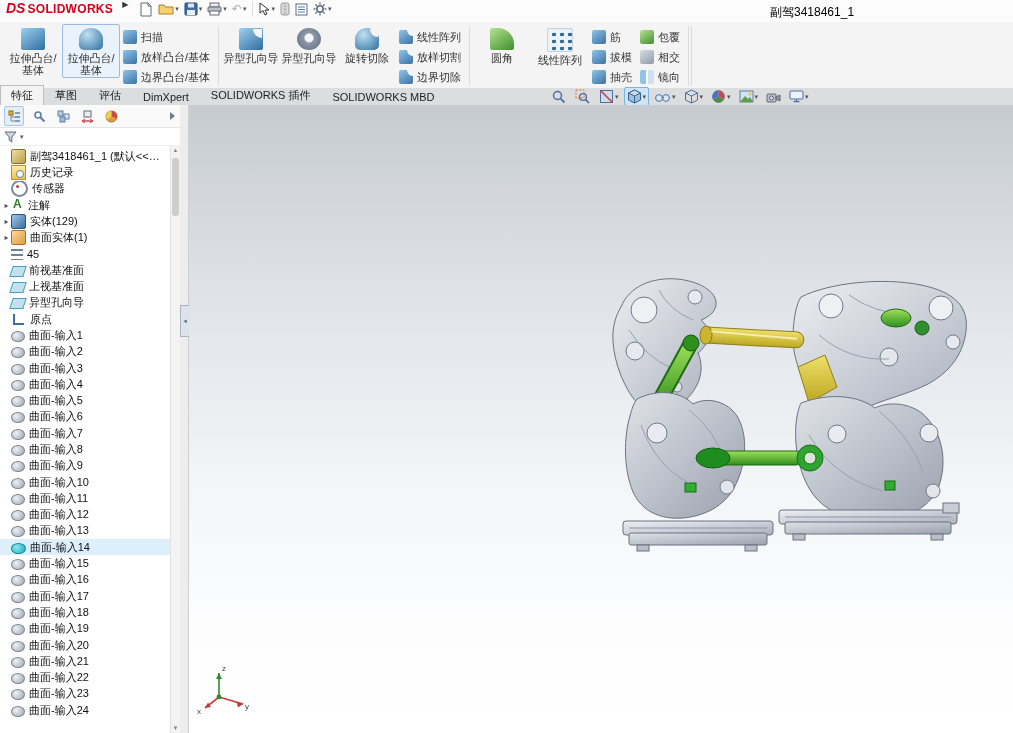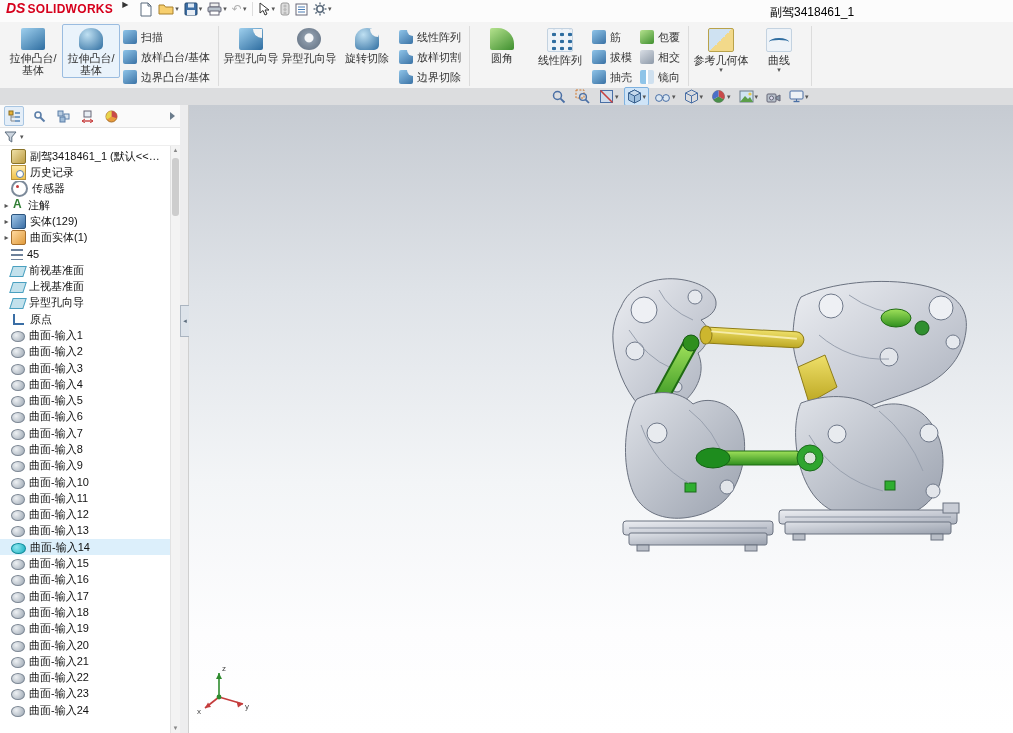--- a/index.html
+++ b/index.html
@@ -284,36 +284,50 @@
             <span class="rs rs-gray"></span>
             <span class="rb-label">相交</span>
           </div>
         <div class="rb-sm">
             <span class="rs rs-mirror"></span>
             <span class="rb-label">镜向</span>
           </div>
       </div>
     </div>
     <div class="rsep"></div>
-    <div class="rgroup">
-      <div class="rb-lg">
-        <span class="ric ric-refgeo"></span>
-        <span class="rb-label">参考几何体</span>
-        <span class="rb-caret">▾</span>
-      </div>
-      <div class="rb-lg">
-        <span class="ric ric-curves"></span>
-        <span class="rb-label">曲线</span>
-        <span class="rb-caret">▾</span>
-      </div>
-    </div>
     <div class="rsep"></div>
   </div>
 
   <div class="tabstrip">
+    <div class="tabs">
+
+        <div class="tab active">
+          <span>特征</span>
+        </div>
+
+        <div class="tab">
+          <span>草图</span>
+        </div>
+
+        <div class="tab">
+          <span>评估</span>
+        </div>
+
+        <div class="tab">
+          <span>DimXpert</span>
+        </div>
+
+        <div class="tab">
+          <span>SOLIDWORKS 插件</span>
+        </div>
+
+        <div class="tab">
+          <span>SOLIDWORKS MBD</span>
+        </div>
+      </div>
     <div class="headsup">
       <span class="hu-btn">
         <svg width="16" height="16" viewBox="0 0 16 16">
             <circle cx="6.5" cy="6.5" r="4" fill="none" stroke="#4a6fa5" stroke-width="1.5"></circle>
             <line x1="9.6" y1="9.6" x2="13.5" y2="13.5" stroke="#4a6fa5" stroke-width="1.8"></line>
           </svg>
       </span>
       <span class="hu-btn">
         <svg width="16" height="16" viewBox="0 0 16 16">
             <rect x="1" y="1" width="8" height="8" fill="none" stroke="#d0762a" stroke-dasharray="2 1.4"></rect>

